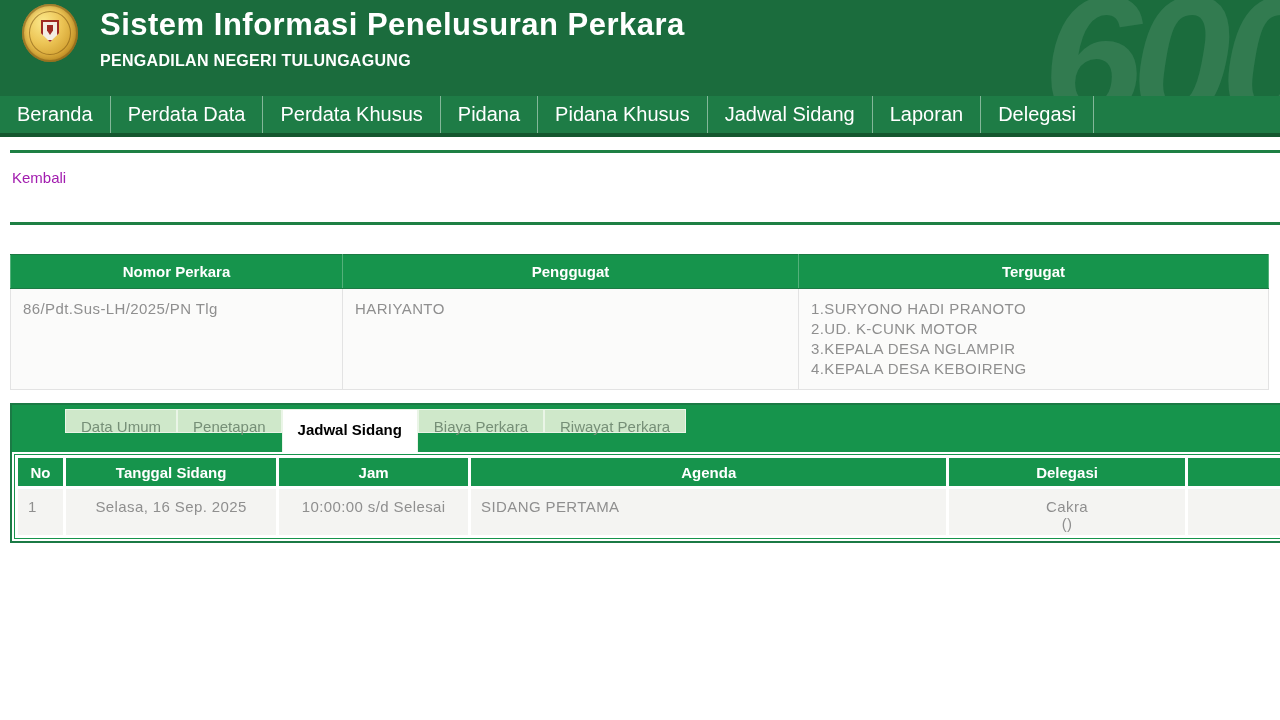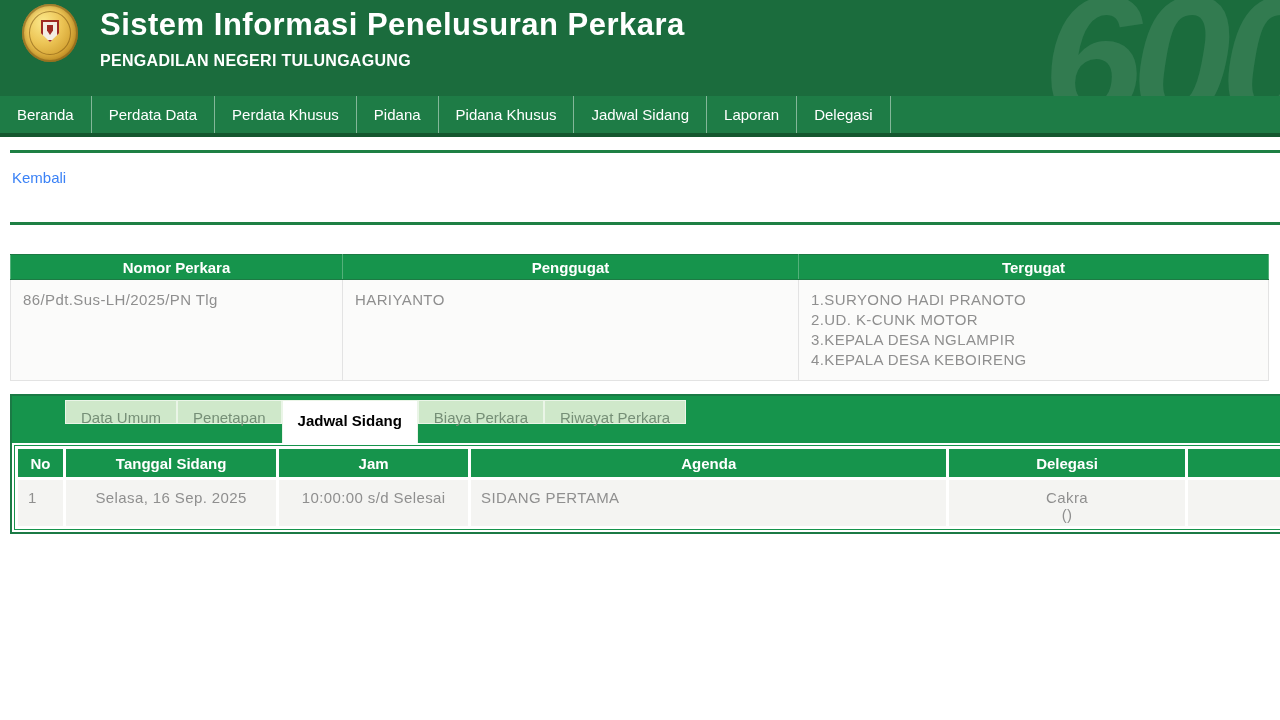--- a/index.html
+++ b/index.html
@@ -21,37 +21,37 @@
     background: #f3eee2; clip-path: polygon(0 0, 100% 0, 100% 60%, 50% 100%, 0 60%);
     box-shadow: inset 0 0 0 2px #9e2a22; }
   .logo .shield::after { content:""; position:absolute; left:6px; top:5px; width:6px; height:10px;
     background:#9e2a22; clip-path: polygon(0 0, 100% 0, 100% 55%, 50% 100%, 0 55%); }
   .header-text { position: absolute; left: 100px; top: 7px; color: #fff; }
   .header-title { font-size: 31px; font-weight: bold; letter-spacing: 0.5px; }
   .header-subtitle { font-size: 16px; font-weight: bold; margin-top: 9px; letter-spacing: 0.3px; }
 
   
   .nav { display: flex; height: 41px; background: #1e7c46; border-bottom: 4px solid #14572f; }
-  .nav-item { color: #ffffff; font-size: 15px; line-height: 37px; padding: 0 17px;
+  .nav-item { color: #ffffff; font-size: 20px; line-height: 37px; padding: 0 17px;
     border-right: 1px solid rgba(255,255,255,0.45); cursor: pointer; white-space: nowrap; }
 
   
   .page-title { margin: 16px 0 0 10px; font-size: 23px; color: #8aa040; font-weight: normal;
     letter-spacing: 1px; }
   .rule { height: 3px; background: #1e8044; border: none; }
   .rule-1 { margin-top: 13px; margin-left: 10px; }
-  .back-link { display: inline-block; margin: 16px 0 15px 12px; font-size: 15px; color: #3b82f6;
+  .back-link { display: inline-block; margin: 16px 0 15px 12px; font-size: 15px; color: #a21caf;
     cursor: pointer; }
   .rule-2 { margin-top: 21px; margin-left: 10px; }
 
   
   .case-table { margin: 29px 12px 0 10px; width: 1258px; border-collapse: collapse;
     border: 1px solid #1d7a44; table-layout: fixed; }
   .case-table th { background: #16944c; color: #fff; font-size: 15px; font-weight: bold;
-    height: 25px; text-align: center; border: 1px solid #54b07a; border-top-color: #1d7a44;
+    height: 34px; text-align: center; border: 1px solid #54b07a; border-top-color: #1d7a44;
     border-bottom-color: #1d7a44; }
   .case-table td { background: #fbfbfa; color: #8f8f8f; font-size: 15px; vertical-align: top;
     padding: 10px 12px; height: 93px; border: 1px solid #e3e3e3; line-height: 20px;
     letter-spacing: 0.4px; }
   .col-nomor { width: 332px; } .col-penggugat { width: 456px; } .col-tergugat { width: 470px; }
   .multiline { white-space: pre-line; margin-top: 32px; }
 
   
   .panel { margin: 13px 0 0 10px; width: 1282px; border: 2px solid #1b7a45; background: #fff; }
   .tabstrip { background: #16944c; height: 47px; padding: 4px 0 0 53px; display: flex;

